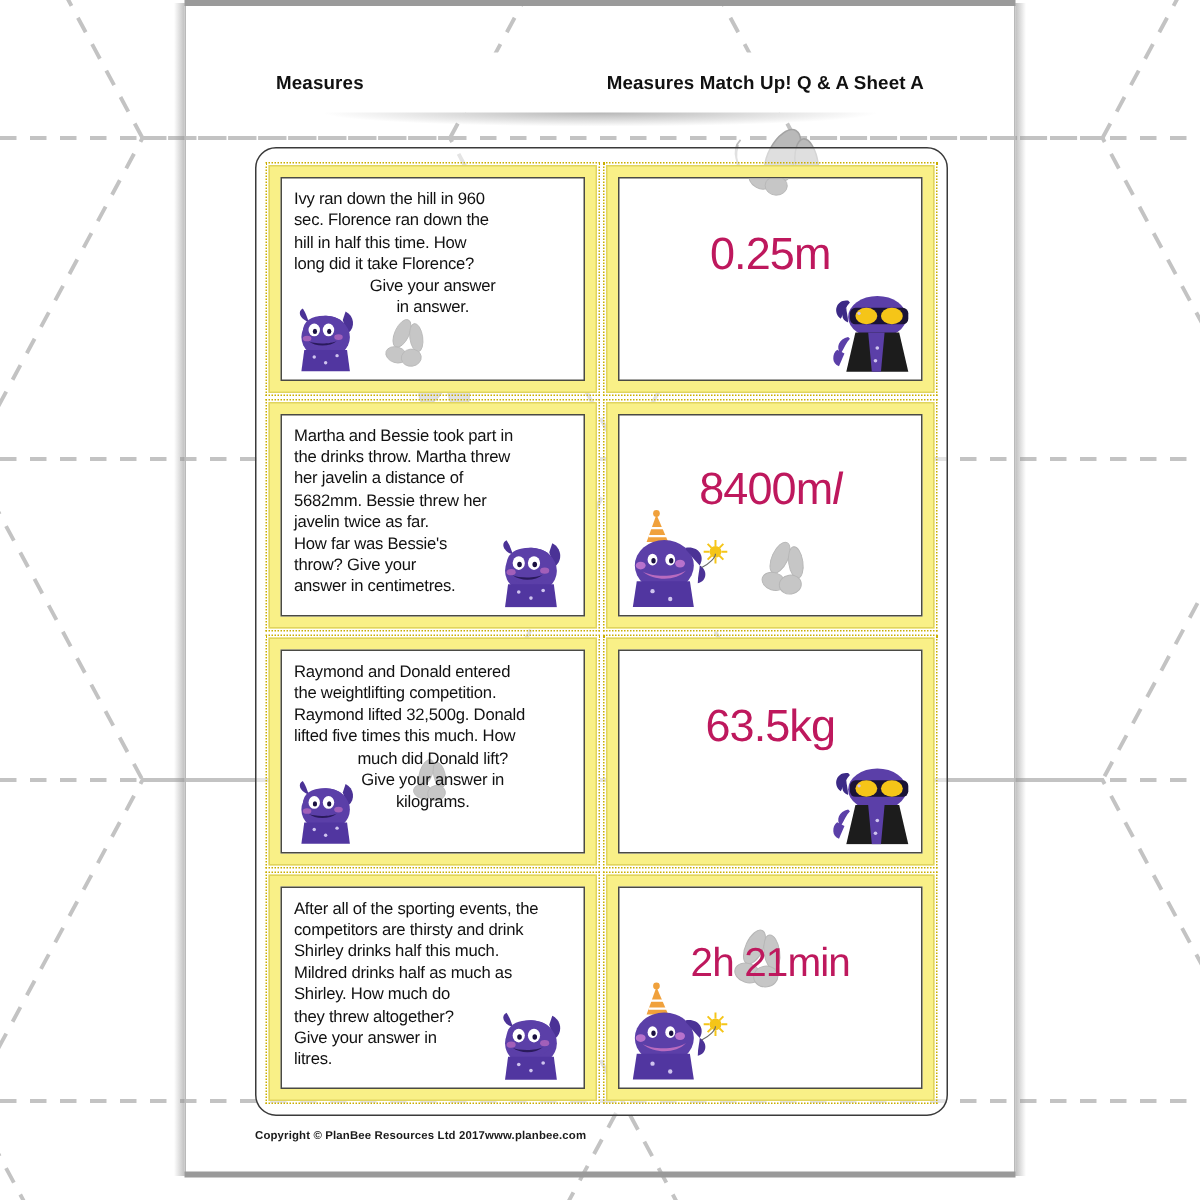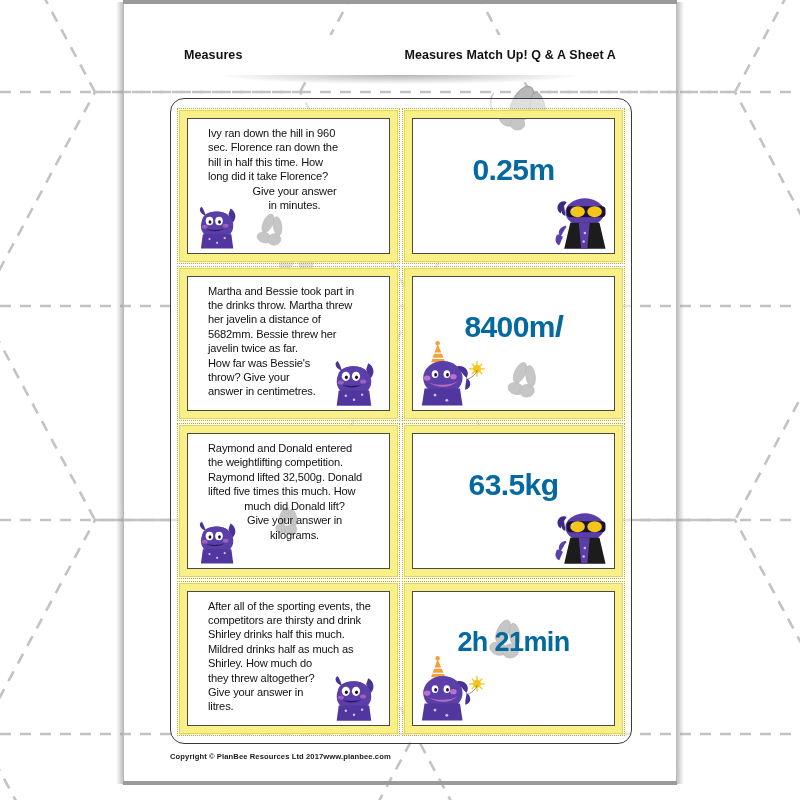--- a/index.html
+++ b/index.html
@@ -101,39 +101,39 @@
     position: relative;
     width: 100%; height: 100%;
     background: #ffffff;
     border: 1.3px solid #4a4a44;
     overflow: hidden;
   }
 
   
   .q-text {
     position: relative; z-index: 3;
-    padding: 7px 8px 0 20px;
+    padding: 7px 8px 0 8px;
     font-size: 11.1px;
     line-height: 1.30;
     color: #111;
     letter-spacing: -.15px;
   }
   .q-text .ind { display:block; text-indent: 0; }
   .q-text .c  { display:block; text-align:center; }
 
   
   .a-text {
     position: absolute; z-index: 3;
     left: 0; right: 0;
     top: 38%;
     transform: translateY(-50%);
     text-align: center;
     font-size: 30px;
-    font-weight: 700;
-    color: #0369a1;
+    font-weight: 400;
+    color: #be185d;
     letter-spacing: -.6px;
   }
   .a-text.small { font-size: 27px; }
   .a-text .ital { font-style: italic; }
 
   
   .monster { position: absolute; z-index: 2; }
   .m-bl { left: 2px; bottom: 0px; }
   .m-br { right: 2px; bottom: 0px; }
 
@@ -238,21 +238,21 @@
   <div class="grid" id="card-grid">
       <div class="cellwrap">
         <div class="card">
           <div class="card-inner">
             <div class="q-text">
               <span class="ind">Ivy ran down the hill in 960</span>
               <span class="ind">sec. Florence ran down the</span>
               <span class="ind">hill in half this time. How</span>
               <span class="ind">long did it take Florence?</span>
               <span class="c">Give your answer</span>
-              <span class="c">in minutes.</span>
+              <span class="c">in answer.</span>
             </div>
             <div class="monster m-bl"><svg viewBox="0 0 100 100" width="58" height="47.559999999999995">
     <g>
       <path d="M74 16 C86 22 88 38 78 46 C74 40 72 34 70 28 Z" fill="#4b3296"></path>
       <path d="M20 30 C10 26 6 16 14 12 C18 18 20 24 22 30 Z" fill="#4b3296"></path>
       <ellipse cx="46" cy="52" rx="34" ry="30" fill="#5b3fa8"></ellipse>
       <path d="M14 44 C14 30 26 22 44 22 C62 22 76 30 76 46 C76 60 62 70 44 70 C26 70 14 58 14 44 Z" fill="#5b3fa8"></path>
       <ellipse cx="30" cy="42" rx="8" ry="9" fill="#ffffff"></ellipse>
       <ellipse cx="50" cy="42" rx="8" ry="9" fill="#ffffff"></ellipse>
       <ellipse cx="31" cy="44" rx="3" ry="3.6" fill="#1a1040"></ellipse>

